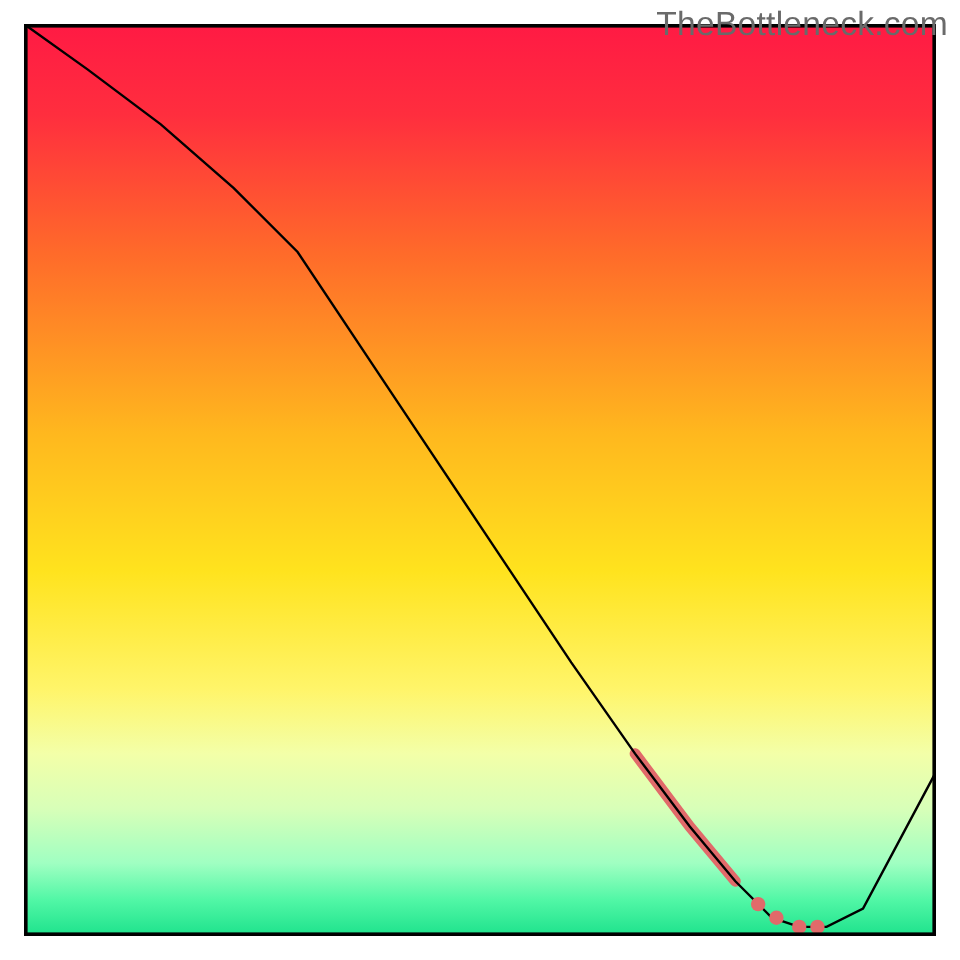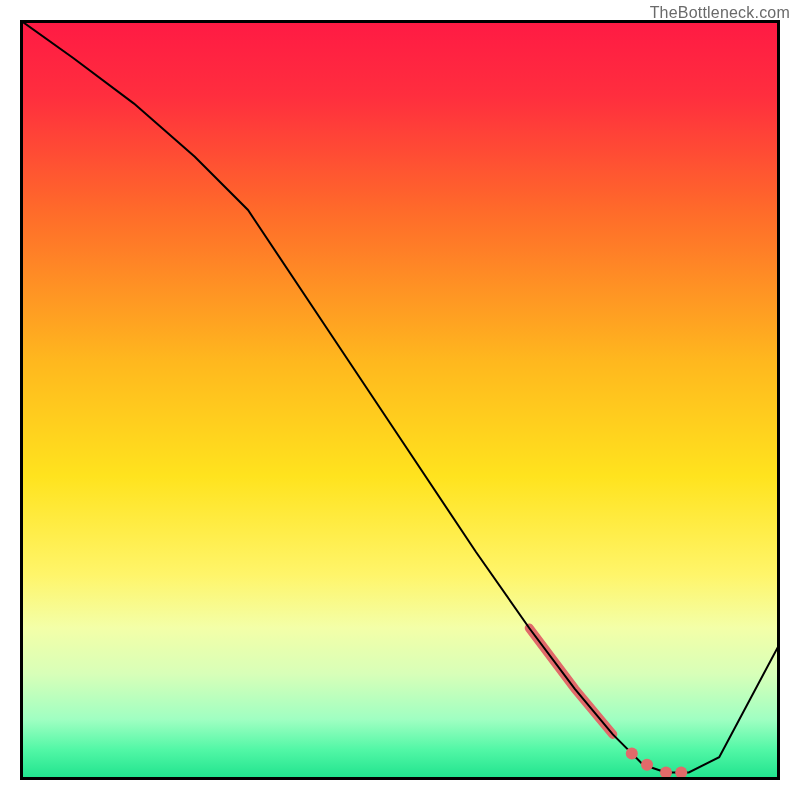--- a/index.html
+++ b/index.html
@@ -13,21 +13,21 @@
   }
   .stage {
     position: relative;
     width: 800px;
     height: 800px;
   }
   .watermark {
     position: absolute;
     top: 4px;
     right: 10px;
-    font-size: 16px;
+    font-size: 28px;
     color: #6a6a6a;
     font-weight: 500;
     letter-spacing: 0.2px;
     z-index: 10;
   }
   .border {
     position: absolute;
     left: 20px;
     top: 20px;
     width: 760px;

